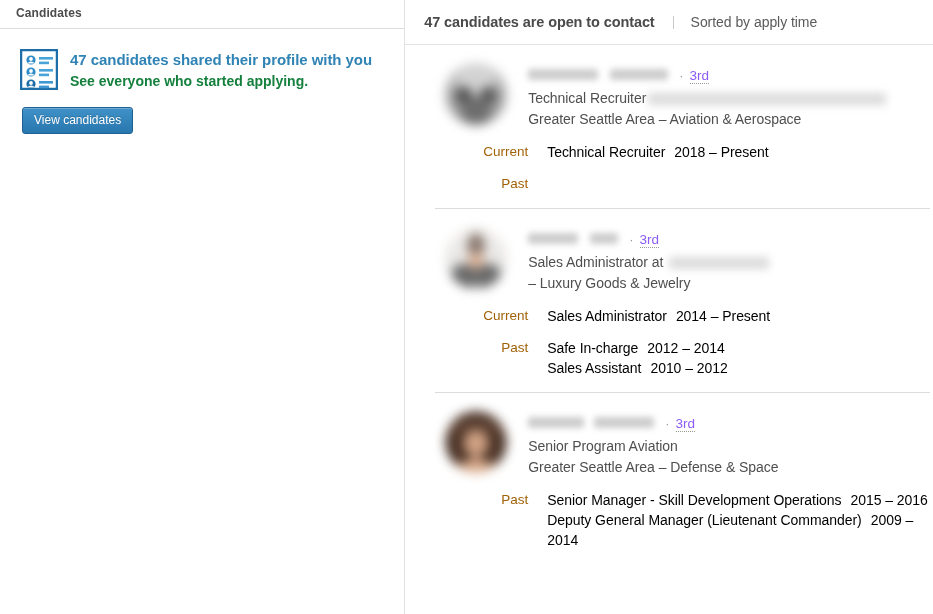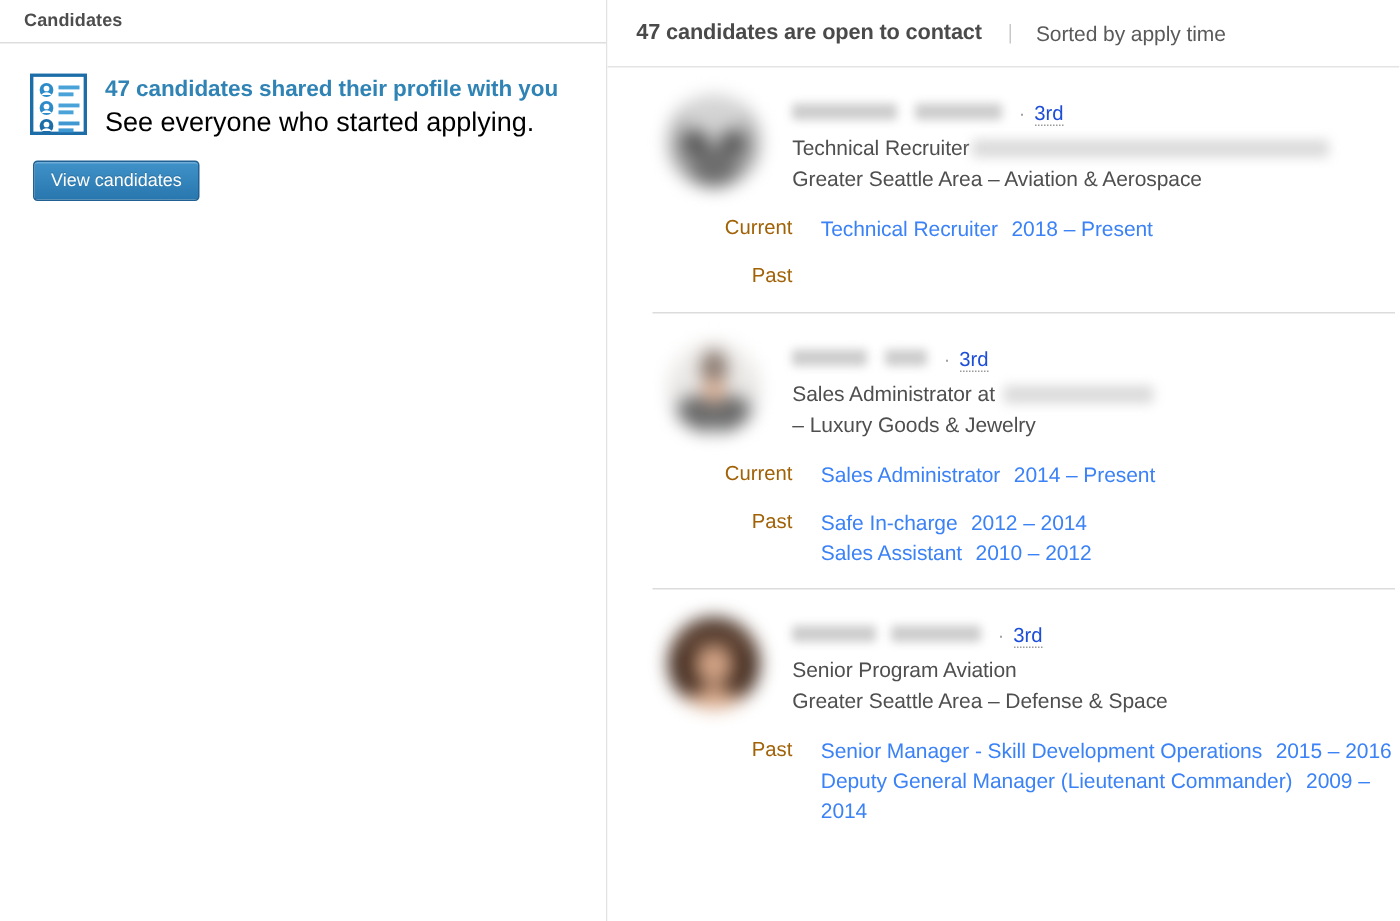--- a/index.html
+++ b/index.html
@@ -65,23 +65,23 @@
   }
   .promo-title {
     font-size: 15px;
     font-weight: bold;
     color: #3083b5;
     line-height: 19px;
     letter-spacing: -0.05px;
   }
   .promo-sub {
     margin-top: 4px;
-    font-size: 18px;
-    color: #000000;
-    font-weight: normal;
+    font-size: 14px;
+    color: #15803d;
+    font-weight: bold;
     line-height: 16px;
   }
 
   .view-btn {
     margin: 17px 0 0 22px;
     display: inline-block;
     padding: 5px 11px 6px 11px;
     font-size: 12px;
     font-weight: normal;
     color: #ffffff;
@@ -214,21 +214,21 @@
   .redact.c-first { width: 56px; }
   .redact.c-second { width: 60px; margin-left: 10px; }
 
   .dot-sep {
     margin: 0 6px 0 11px;
     color: #9b9b9b;
     font-size: 13px;
   }
   .degree {
     font-size: 13.5px;
-    color: #1d4ed8;
+    color: #8b5cf6;
     border-bottom: 1px dotted #9a9a9a;
     cursor: pointer;
     line-height: 15px;
   }
 
   .headline {
     margin-top: 5px;
     font-size: 14px;
     color: #4f4f4f;
     line-height: 19px;
@@ -272,21 +272,21 @@
     flex: 0 0 auto;
     text-align: right;
     font-size: 13.5px;
     color: #a16207;
     line-height: 20px;
     padding-right: 0;
   }
   .exp-items {
     margin-left: 19px;
     font-size: 14px;
-    color: #3b82f6;
+    color: #000000;
     line-height: 20px;
     letter-spacing: -0.05px;
   }
   .exp-item .title { }
   .exp-item .years { margin-left: 9px; }
 </style>
 </head>
 <body>
 
 <div class="page">

